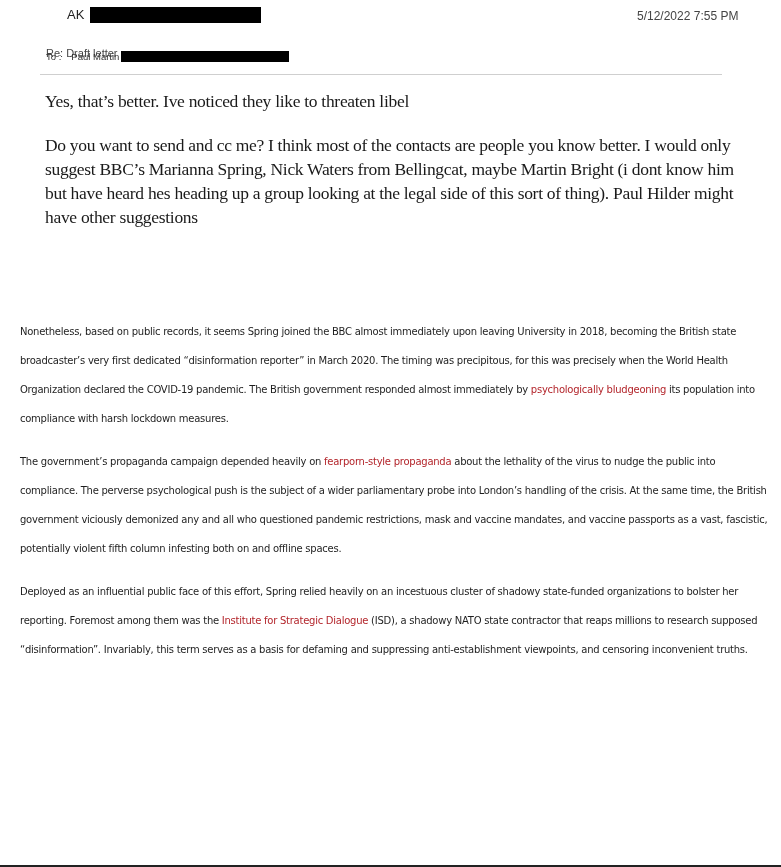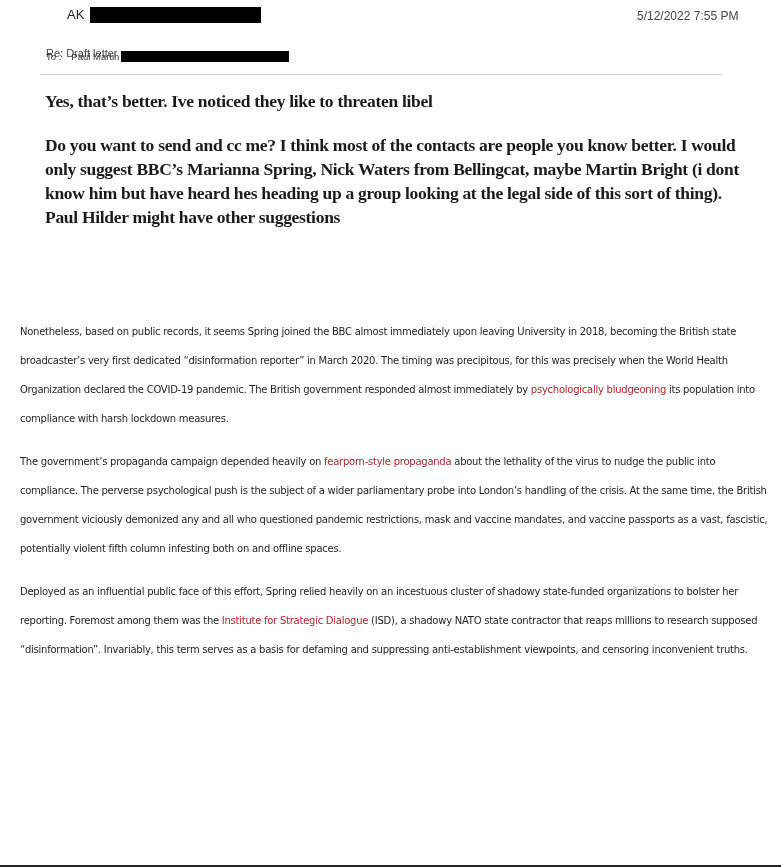--- a/index.html
+++ b/index.html
@@ -29,21 +29,21 @@
       position: absolute; left: 637px; top: 9px;
       font-family: "Liberation Sans", sans-serif; font-size: 12px; color: #444;
     }
     .email .sep {
       position: absolute; left: 40px; top: 74px; width: 682px; height: 1px;
       background: #cfcfcf;
     }
     .email .body {
       position: absolute; left: 45px; top: 89px; width: 700px;
       font-family: "Liberation Serif", serif; font-size: 17.5px; line-height: 24px;
-      color: #1a1a1a; letter-spacing: -0.3px; font-weight: bold;
+      color: #1a1a1a; letter-spacing: -0.3px;
     }
     .email .body p { margin: 0 0 20px 0; }
 
     
     .article {
       position: absolute; left: 20px; top: 317px; width: 752px;
       font-family: "DejaVu Sans", sans-serif; font-size: 10px; line-height: 29px;
       color: #1e1e1e; letter-spacing: -0.25px;
     }
     .article p { margin: 0 0 14px 0; }

